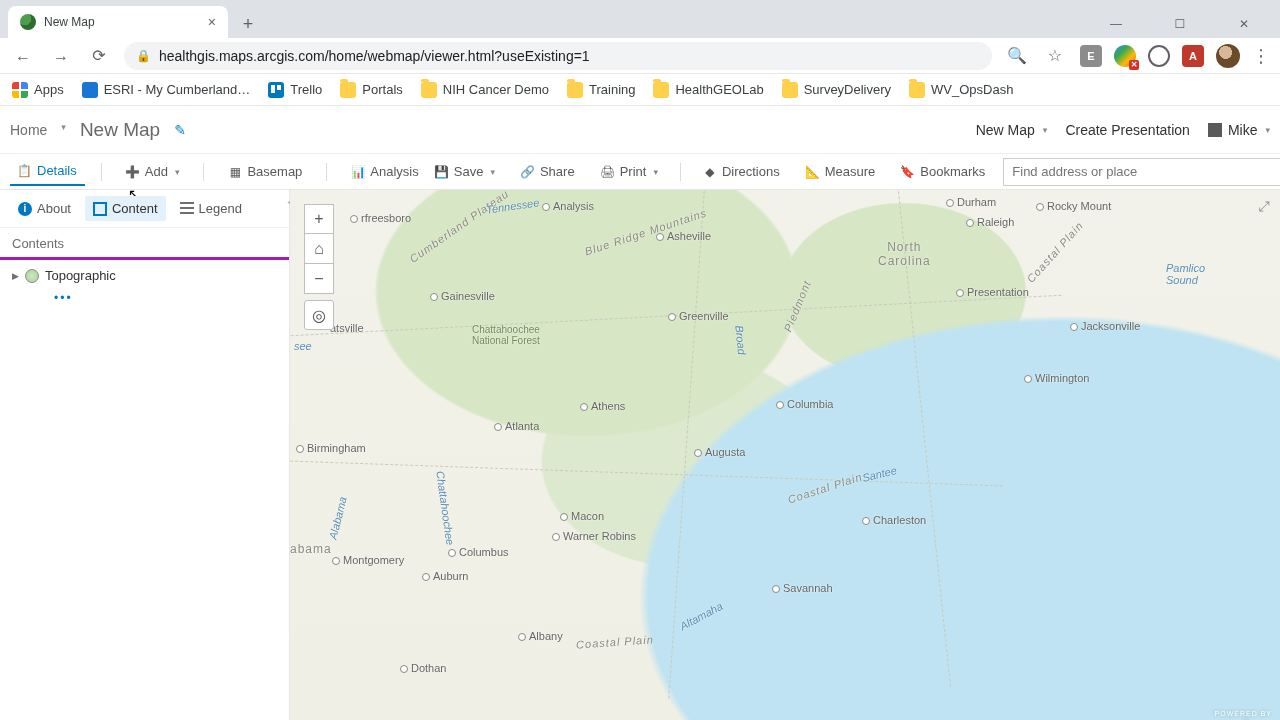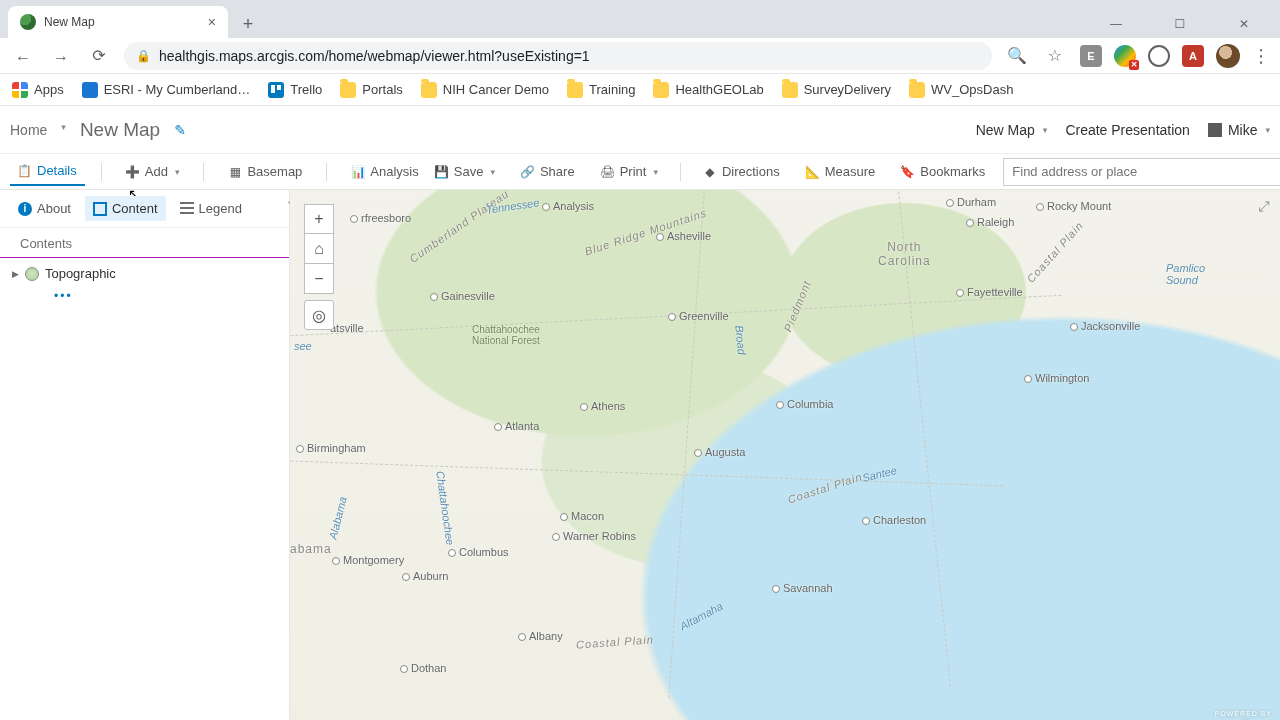--- a/index.html
+++ b/index.html
@@ -71,21 +71,21 @@
   .sidebar { width: 290px; border-right: 1px solid #e6e6e6; display: flex; flex-direction: column; position: relative; }
   .details-tabs { display: flex; align-items: center; gap: 6px; height: 38px; padding: 0 10px; border-bottom: 1px solid #efefef; }
   .dt-btn { display: flex; align-items: center; gap: 5px; padding: 5px 8px; color: #595959; cursor: pointer; border-radius: 2px; }
   .dt-btn.active { background: #e2f1fb; color: #323232; }
   .dt-btn .dt-ico { width: 14px; height: 14px; }
   .ico-about { background: #0079c1; border-radius: 50%; color: #fff; display: flex; align-items: center; justify-content: center; font-size: 10px; font-weight: bold; }
   .ico-content { border: 2px solid #0079c1; }
   .ico-legend { background: repeating-linear-gradient(#6e6e6e 0 2px, transparent 2px 5px); }
   .collapse-handle { position: absolute; top: 6px; right: -6px; color: #b0b0b0; cursor: pointer; font-size: 10px; }
 
-  .contents-label { padding: 8px 20px 6px; color: #6e6e6e; font-size: 13px; border-bottom: 1px solid #a21caf; }
+  .contents-label { padding: 8px 12px 6px; color: #6e6e6e; font-size: 13px; border-bottom: 3px solid #a21caf; }
   .layer-row { display: flex; align-items: center; gap: 6px; padding: 8px 12px; cursor: pointer; }
   .layer-row .tri { font-size: 9px; color: #6e6e6e; }
   .layer-row .cb { width: 14px; height: 14px; border: 1px solid #8c8c8c; border-radius: 50%; background: radial-gradient(#cfe8c2,#a8cf98); }
   .layer-dots { color: #0079c1; padding-left: 54px; font-size: 12px; letter-spacing: 2px; }
 
   .footer-links { margin-top: auto; padding: 6px 10px 8px; font-size: 11px; color: #0079c1; }
 
   
   .map-wrap { flex: 1; position: relative; overflow: hidden; }
   .map-bg { position: absolute; inset: 0; background:
@@ -327,30 +327,30 @@
     <span class="map-label" style="top:132px; left:40px">atsville</span>
     <span class="map-label city" style="top:100px; left:140px">Gainesville</span>
     <span class="map-label city" style="top:120px; left:378px">Greenville</span>
     <span class="map-label city" style="top:210px; left:290px">Athens</span>
     <span class="map-label city" style="top:230px; left:204px">Atlanta</span>
     <span class="map-label city" style="top:252px; left:6px">Birmingham</span>
     <span class="map-label city" style="top:320px; left:270px">Macon</span>
     <span class="map-label city" style="top:340px; left:262px">Warner Robins</span>
     <span class="map-label city" style="top:356px; left:158px">Columbus</span>
     <span class="map-label city" style="top:364px; left:42px">Montgomery</span>
-    <span class="map-label city" style="top:380px; left:112px">Auburn</span>
+    <span class="map-label city" style="top:380px; left:132px">Auburn</span>
     <span class="map-label city" style="top:440px; left:228px">Albany</span>
     <span class="map-label city" style="top:472px; left:110px">Dothan</span>
     <span class="map-label city" style="top:256px; left:404px">Augusta</span>
     <span class="map-label city" style="top:208px; left:486px">Columbia</span>
     <span class="map-label city" style="top:324px; left:572px">Charleston</span>
     <span class="map-label city" style="top:392px; left:482px">Savannah</span>
     <span class="map-label city" style="top:6px;  left:656px">Durham</span>
     <span class="map-label city" style="top:26px; left:676px">Raleigh</span>
-    <span class="map-label city" style="top:96px; left:666px">Fayetteville</span>
+    <span class="map-label city" style="top:96px; left:666px">Presentation</span>
     <span class="map-label city" style="top:182px; left:734px">Wilmington</span>
     <span class="map-label city" style="top:130px; left:780px">Jacksonville</span>
     <span class="map-label city" style="top:10px; left:746px">Rocky Mount</span>
 
     <span class="map-label state" style="top:50px; left:588px; white-space:pre-line">North
 Carolina</span>
     <span class="map-label state" style="top:352px; left:0px">abama</span>
 
     <span class="map-label region" style="top:30px; left:110px; transform:rotate(-35deg)">Cumberland Plateau</span>
     <span class="map-label region" style="top:36px; left:292px; transform:rotate(-18deg)">Blue Ridge Mountains</span>

